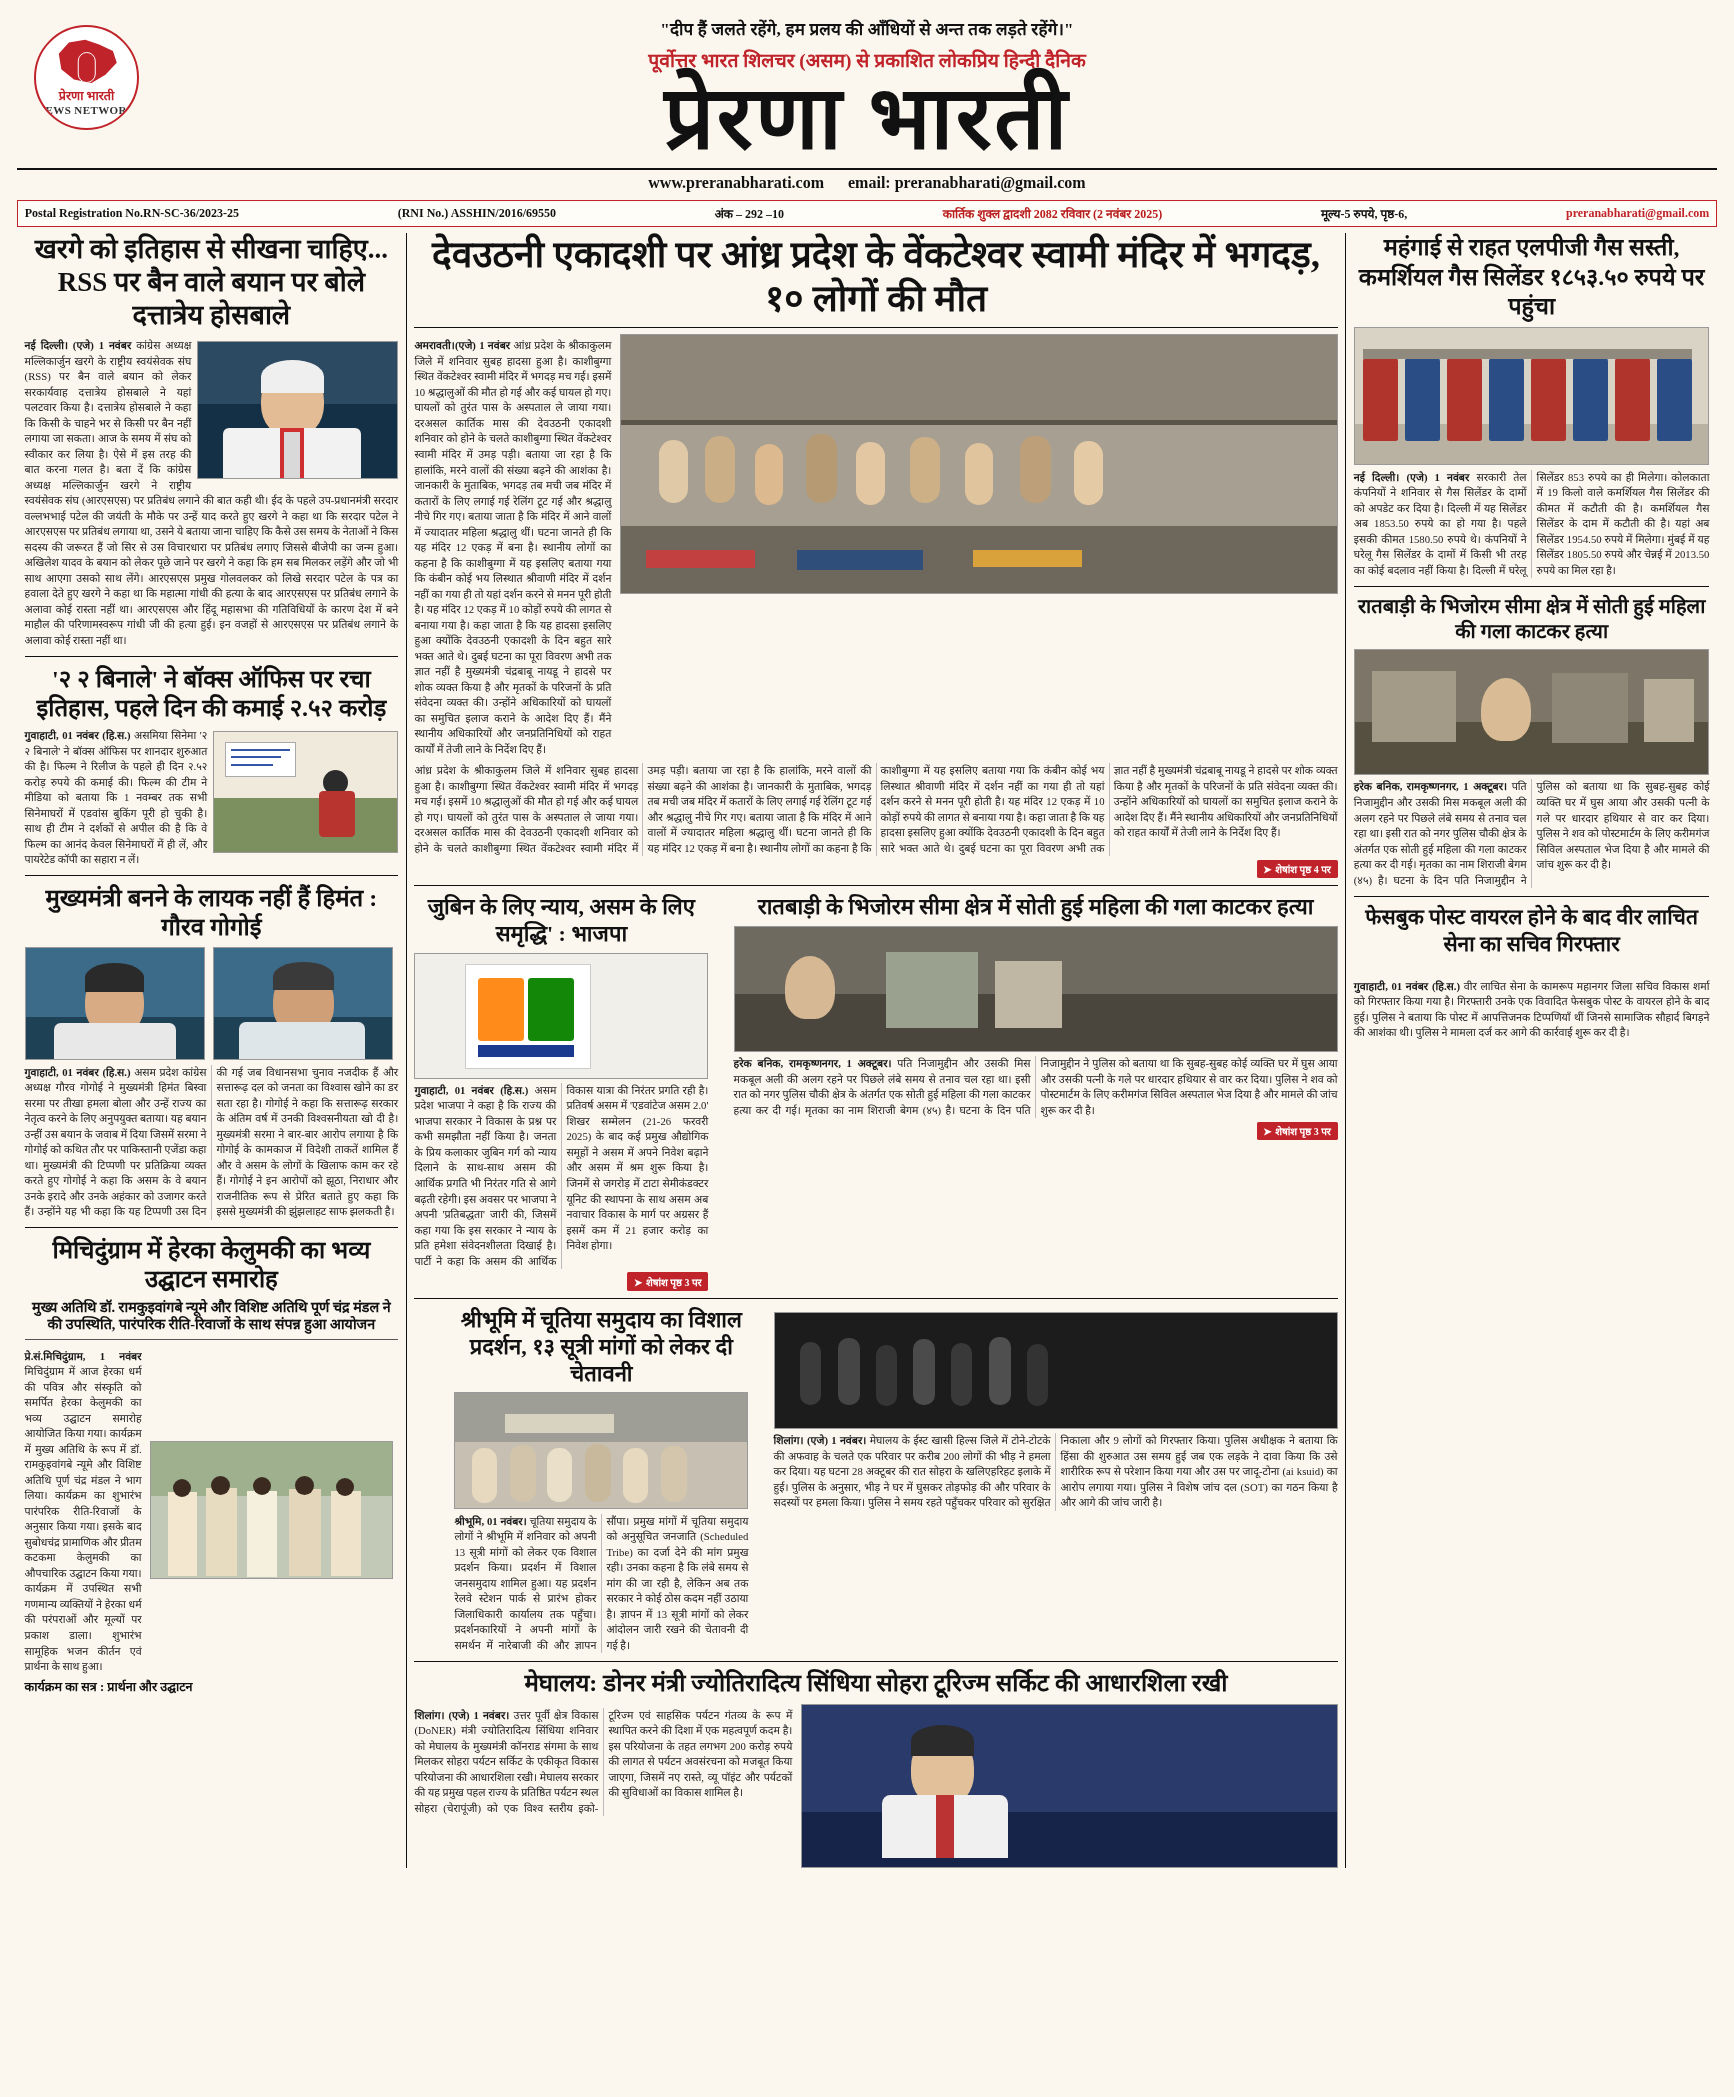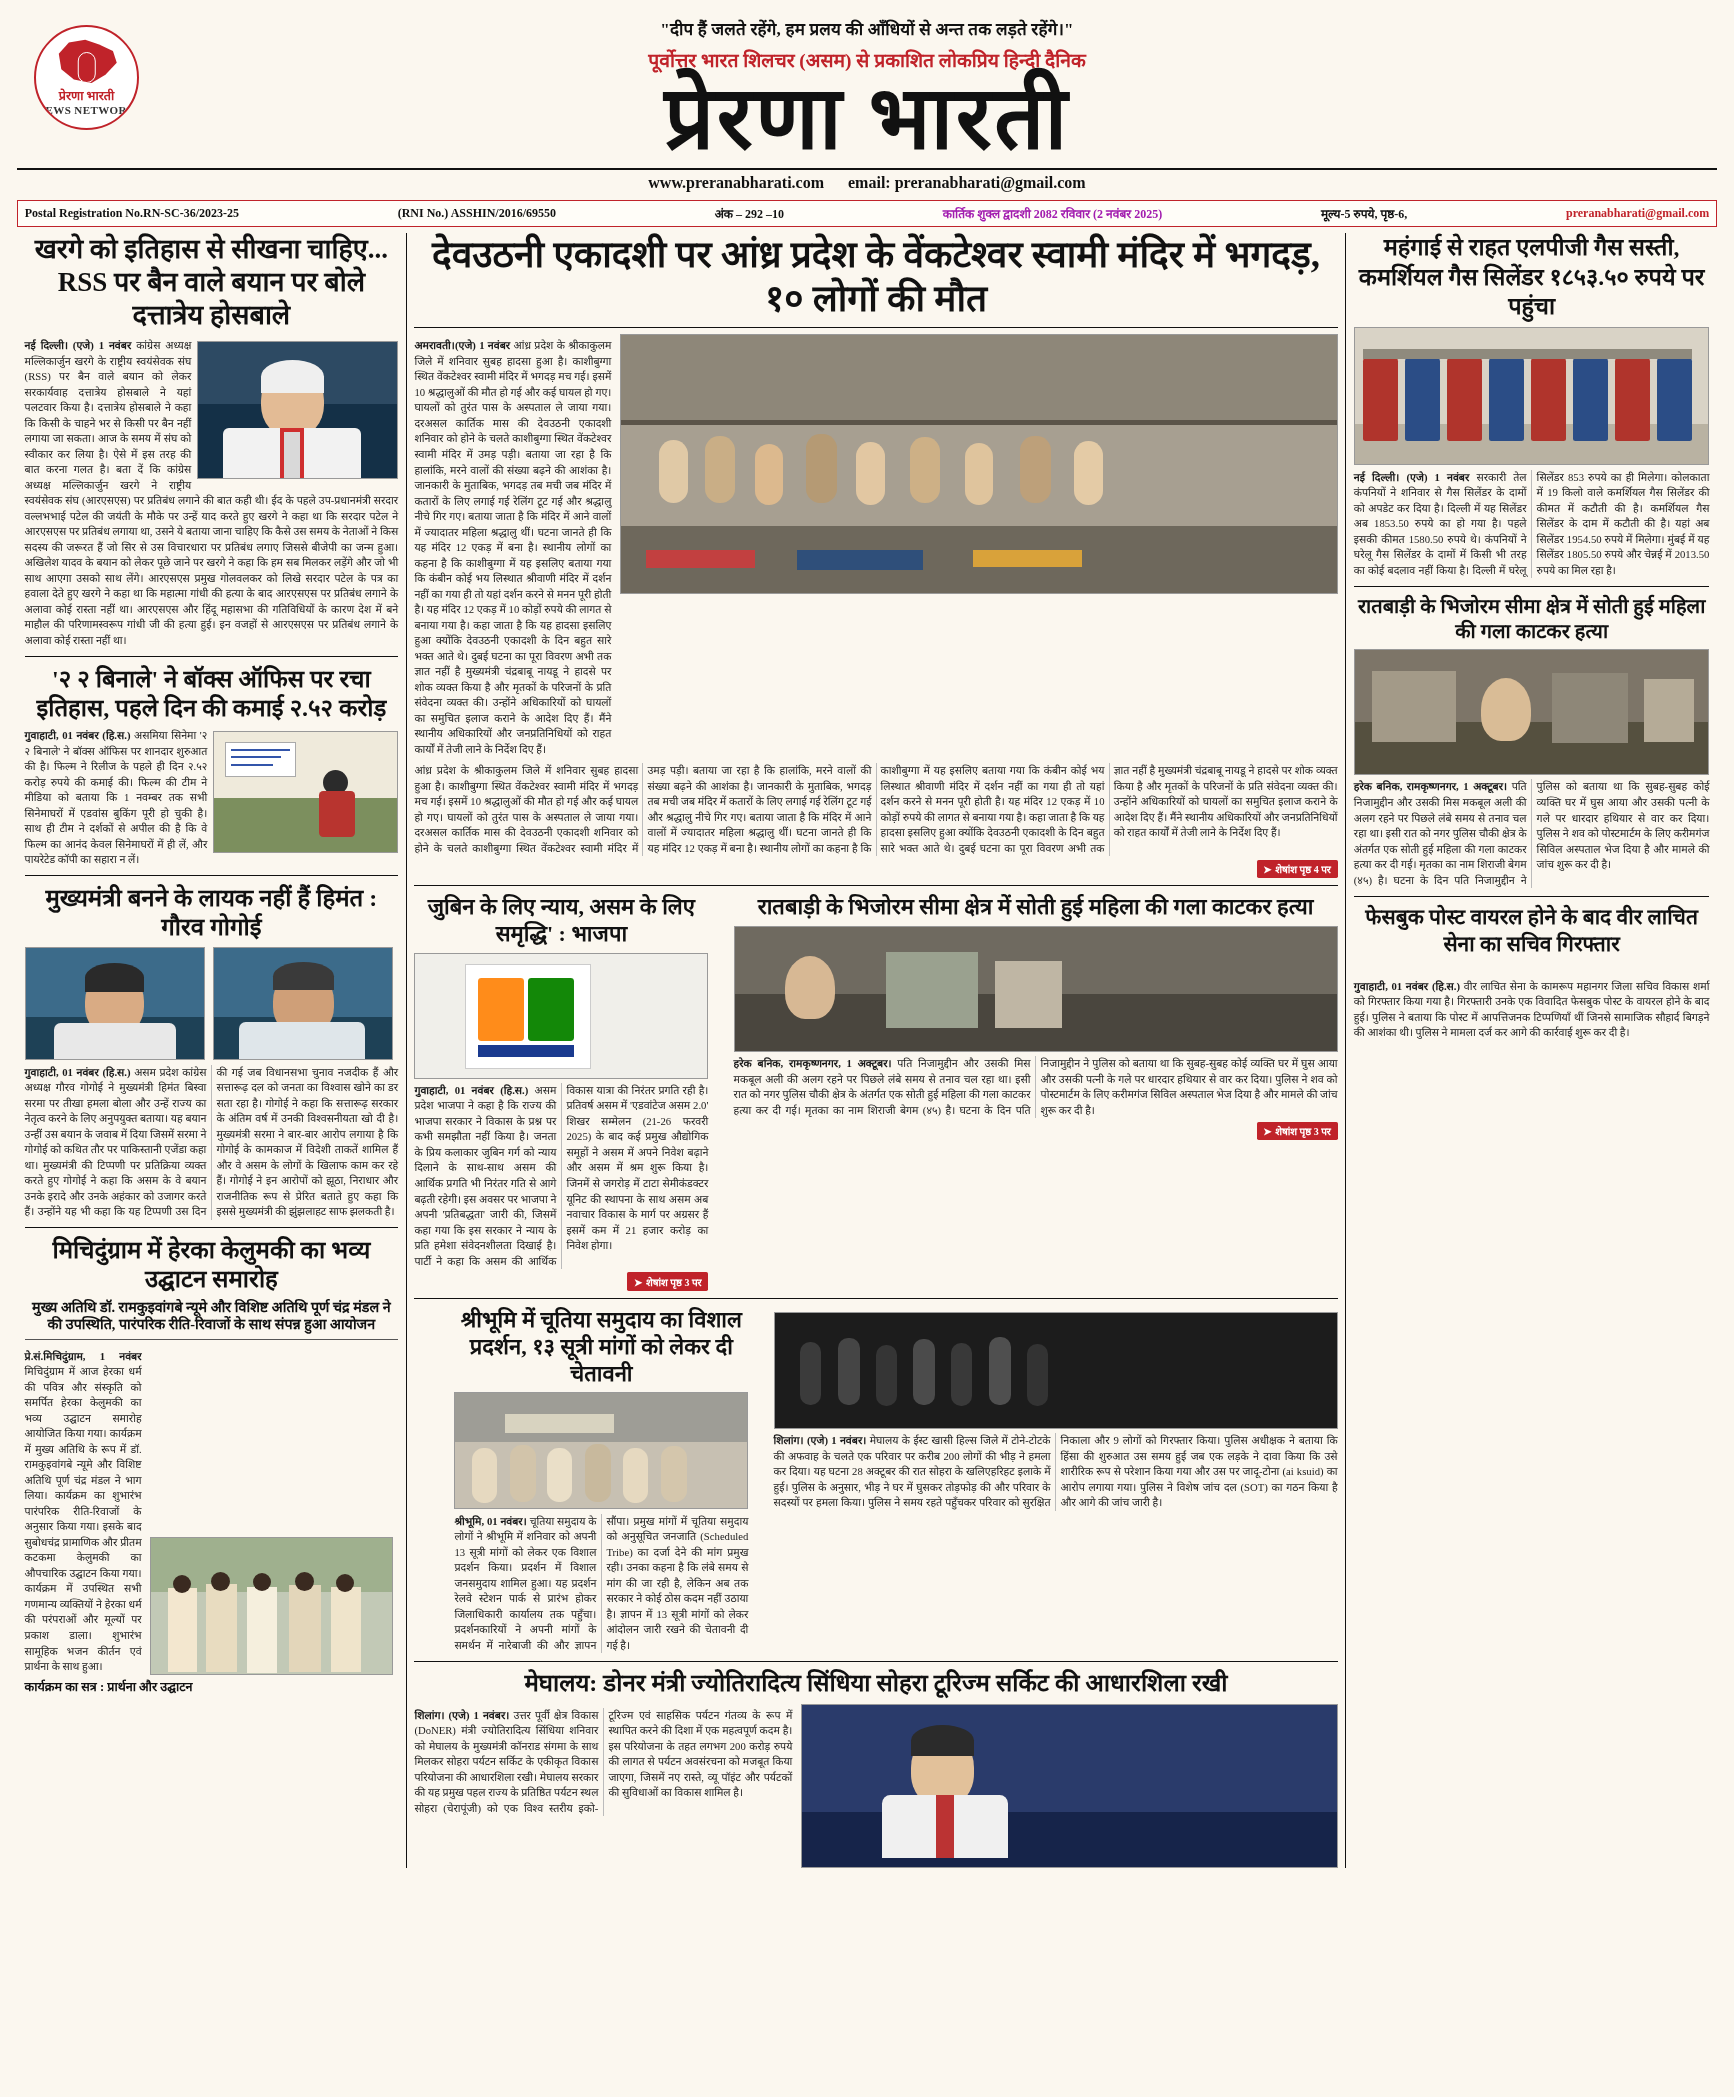--- a/index.html
+++ b/index.html
@@ -67,21 +67,21 @@
   .logo-sub { font-size: 11px; font-weight: bold; color:#333; letter-spacing: 0.4px; }
 
   
   .regbar {
     border: 1.3px solid #c0232a; margin: 3.4px 0 5.9px 0;
     padding: 4.2px 6.7px; font-size: 12px; font-weight: bold; color:#111;
     display: flex; justify-content: space-between; align-items: center;
     background: #fffdf8;
   }
   .regbar span { white-space: nowrap; }
-  .regbar .mid { color: #a21caf; }
+  .regbar .mid { color: #b91c1c; }
   .regbar .red { color: #c0232a; }
 
   
   .grid { display: flex; gap: 0; align-items: stretch; }
   .col { padding: 0 7.6px; }
   .col-left  { width: 390px; border-right: 1.3px solid #111; }
   .col-mid   { width: 940px; border-right: 1.3px solid #111; }
   .col-right { width: 371px; }
 
   .hl { font-weight: bold; color:#111; text-align:center; line-height:1.22; }
@@ -231,21 +231,21 @@
           <span>असम प्रदेश कांग्रेस अध्यक्ष गौरव गोगोई ने मुख्यमंत्री हिमंत बिस्वा सरमा पर तीखा हमला बोला और उन्हें राज्य का नेतृत्व करने के लिए अनुपयुक्त बताया। यह बयान उन्हीं उस बयान के जवाब में दिया जिसमें सरमा ने गोगोई को कथित तौर पर पाकिस्तानी एजेंडा कहा था। मुख्यमंत्री की टिप्पणी पर प्रतिक्रिया व्यक्त करते हुए गोगोई ने कहा कि असम के वे बयान उनके इरादे और उनके अहंकार को उजागर करते हैं। उन्होंने यह भी कहा कि यह टिप्पणी उस दिन की गई जब विधानसभा चुनाव नजदीक हैं और सत्तारूढ़ दल को जनता का विश्वास खोने का डर सता रहा है। गोगोई ने कहा कि सत्तारूढ़ सरकार के अंतिम वर्ष में उनकी विश्वसनीयता खो दी है। मुख्यमंत्री सरमा ने बार-बार आरोप लगाया है कि गोगोई के कामकाज में विदेशी ताकतें शामिल हैं और वे असम के लोगों के खिलाफ काम कर रहे हैं। गोगोई ने इन आरोपों को झूठा, निराधार और राजनीतिक रूप से प्रेरित बताते हुए कहा कि इससे मुख्यमंत्री की झुंझलाहट साफ झलकती है।</span>
         </div>
       </div>
 
       <div class="sep"></div>
 
       <div>
         <div class="hl hl-b">मिचिदुंग्राम में हेरका केलुमकी का भव्य उद्घाटन समारोह</div>
         <div class="hl" style="font-size:14.3px;margin-top:4.2px;">मुख्य अतिथि डॉ. रामकुइवांगबे न्यूमे और विशिष्ट अतिथि पूर्ण चंद्र मंडल ने की उपस्थिति, पारंपरिक रीति-रिवाजों के साथ संपन्न हुआ आयोजन</div>
         <div class="sep-thin"></div>
-        <div class="flexrow" style="align-items:flex-end;">
+        <div class="flexrow" style="align-items:center;">
           <div style="width:117px;">
             <div class="body-text">
               <span class="dateline">प्रे.सं.मिचिदुंग्राम,  1 नवंबर</span>
               <span>मिचिदुंग्राम में आज हेरका धर्म की पवित्र और संस्कृति को समर्पित हेरका केलुमकी का भव्य उद्घाटन समारोह आयोजित किया गया। कार्यक्रम में मुख्य अतिथि के रूप में डॉ. रामकुइवांगबे न्यूमे और विशिष्ट अतिथि पूर्ण चंद्र मंडल ने भाग लिया। कार्यक्रम का शुभारंभ पारंपरिक रीति-रिवाजों के अनुसार किया गया। इसके बाद सुबोधचंद्र प्रामाणिक और प्रीतम कटकमा केलुमकी का औपचारिक उद्घाटन किया गया। कार्यक्रम में उपस्थित सभी गणमान्य व्यक्तियों ने हेरका धर्म की परंपराओं और मूल्यों पर प्रकाश डाला। शुभारंभ सामूहिक भजन कीर्तन एवं प्रार्थना के साथ हुआ।</span>
             </div>
           </div>
           <div class="photo" style="width:243px;height:138px;">
             <div class="ph-inner" style="background:#cfd8c8;">
               <div class="bar" style="left:0;right:0;top:0;height:40%;background:#9fb08e;"></div>
               <div class="bar" style="left:0;right:0;bottom:0;height:60%;background:#c2c9b6;"></div>

